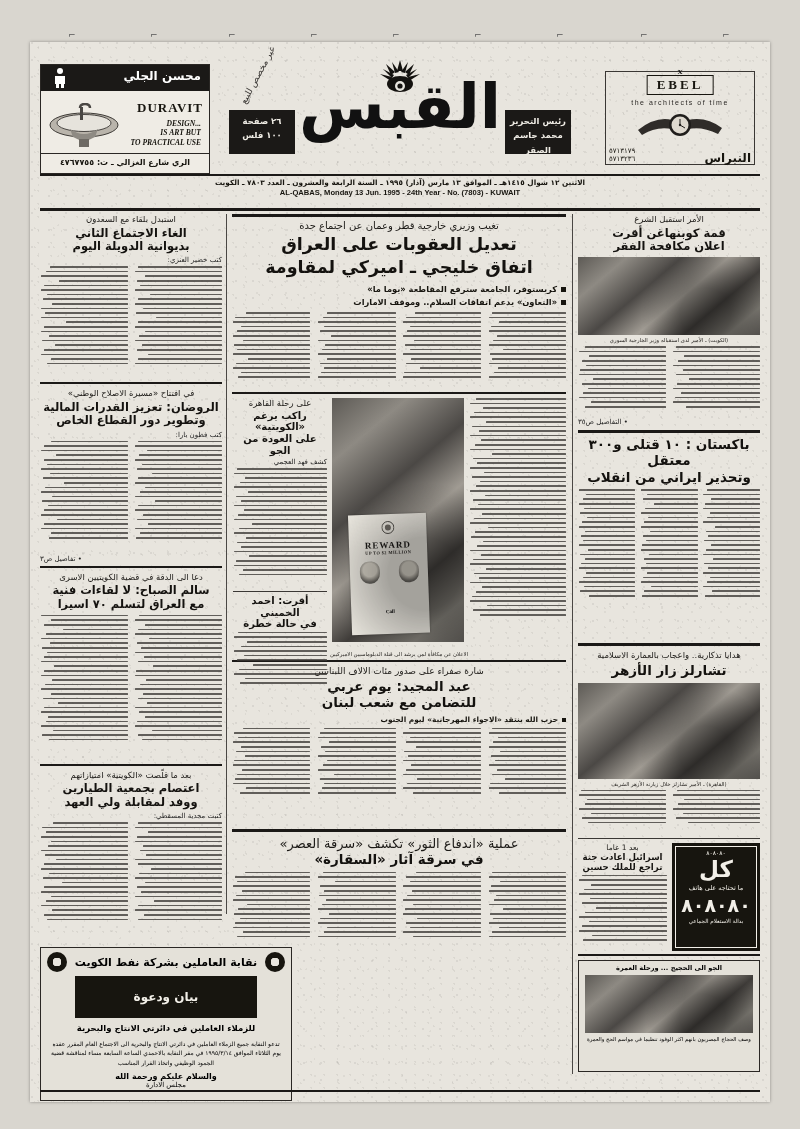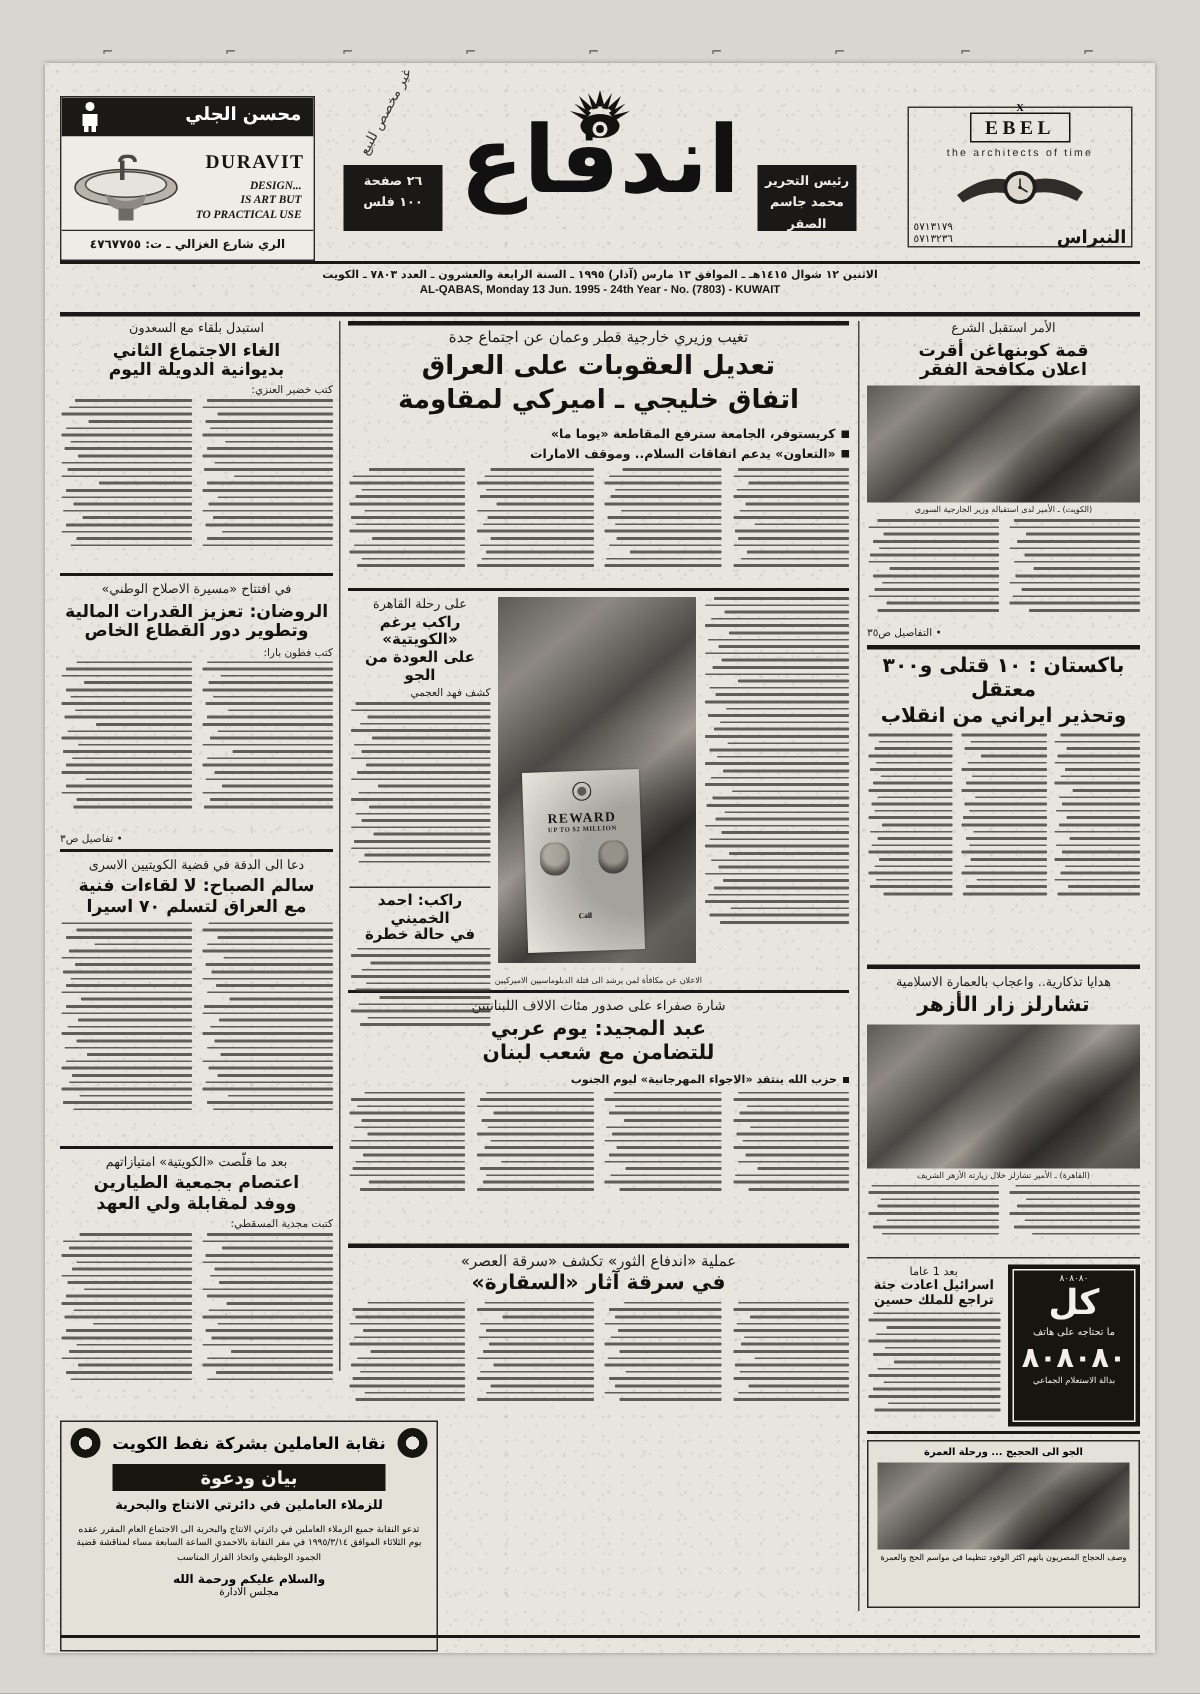--- a/index.html
+++ b/index.html
@@ -230,21 +230,21 @@
               <path d="M42 16 L31 23 L30 19Z"></path>
             <path d="M14 4 L21 14 L17 15Z"></path>
               <path d="M30 4 L27 15 L23 14Z"></path>
             <path d="M5 11 L16 17 L14 20Z"></path>
               <path d="M39 11 L30 20 L28 17Z"></path>
           </g>
           <ellipse cx="22" cy="26" rx="13" ry="8" fill="#14120f"></ellipse>
           <circle cx="22" cy="28" r="5" fill="#e8e5de"></circle>
           <circle cx="22" cy="28" r="2.6" fill="#14120f"></circle>
         </svg>
-        <div class="qabas-word">اندفاع</div>
+        <div class="qabas-word">القبس</div>
         <div class="side-plate l ar">
           <div>٢٦ صفحة</div>
           <div>١٠٠ فلس</div>
         </div>
         <div class="side-plate r ar">
           <div>رئيس التحرير</div>
           <div>محمد جاسم الصقر</div>
         </div>
       </div>
 
@@ -624,21 +624,21 @@
                 <i style="width:99%"></i>
                 <i style="width:83%"></i>
               <i style="width:97%"></i>
                 <i style="width:99%"></i>
                 <i style="width:89%"></i>
                 <i style="width:94%"></i>
             </div>
           </div>
           <div class="rule thin" style="margin-top:3px"></div>
           <div style="margin-top:3px">
-            <div class="hl hl-xs hl-c ar">راكب: احمد الخميني</div>
+            <div class="hl hl-xs hl-c ar">أقرت: احمد الخميني</div>
             <div class="hl hl-xs hl-c ar">في حالة خطرة</div>
             <div class="lines" style="margin-top:2px;height:58px">
               <i style="width:95%"></i>
                 <i style="width:99%"></i>
                 <i style="width:85%"></i>
                 <i style="width:92%"></i>
               <i style="width:99%"></i>
                 <i style="width:88%"></i>
                 <i style="width:96%"></i>
                 <i style="width:79%"></i>
@@ -774,21 +774,21 @@
           <i style="width:96%"></i>
             <i style="width:99%"></i>
             <i style="width:82%"></i>
             <i style="width:90%"></i>
         </div>
       </div>
 
       <div class="rule thick" style="margin-top:5px"></div>
 
       <div style="margin-top:4px">
-        <div class="kicker ar" style="font-size:10px">عملية «اندفاع الثور» تكشف «سرقة العصر»</div>
+        <div class="kicker ar" style="font-size:13px">عملية «اندفاع الثور» تكشف «سرقة العصر»</div>
         <div class="hl hl-mid hl-c ar">في سرقة آثار «السقارة»</div>
         <div class="lines" style="margin-top:4px;column-count:4;column-gap:7px;height:96px">
           <i style="width:94%"></i>
             <i style="width:99%"></i>
             <i style="width:85%"></i>
             <i style="width:96%"></i>
           <i style="width:99%"></i>
             <i style="width:89%"></i>
             <i style="width:92%"></i>
             <i style="width:99%"></i>
@@ -1039,21 +1039,21 @@
         <div class="ar" style="font-size:5.4px;text-align:center;padding:0 6px">وصف الحجاج المصريون بانهم اكثر الوفود تنظيما في مواسم الحج والعمرة</div>
       </div>
     </div>
 
     <div class="section boxed" style="left:10px;top:905px;width:250px;height:152px;background:#e4e1d9">
       <div style="display:flex;align-items:center;gap:5px;padding:4px 6px 0 6px">
         <div class="unionlogo"></div>
         <div class="ar" style="flex:1;font-size:11px;font-weight:bold;text-align:center">نقابة العاملين بشركة نفط الكويت</div>
         <div class="unionlogo"></div>
       </div>
-      <div class="black-bar ar" style="margin:4px 34px;font-size:12px;padding:2px 0;letter-spacing:3px">بيان ودعوة</div>
+      <div class="black-bar ar" style="margin:4px 34px;font-size:12px;padding:14px 0;letter-spacing:3px">بيان ودعوة</div>
       <div class="ar" style="font-size:8.5px;font-weight:bold;text-align:center;margin-top:2px;padding:0 8px;line-height:1.5">للزملاء العاملين في دائرتي الانتاج والبحرية</div>
       <div class="ar" style="font-size:6px;text-align:center;padding:4px 10px 0 10px;line-height:1.6">تدعو النقابة جميع الزملاء العاملين في دائرتي الانتاج والبحرية الى الاجتماع العام المقرر عقده يوم الثلاثاء الموافق ١٩٩٥/٣/١٤ في مقر النقابة بالاحمدي الساعة السابعة مساء لمناقشة قضية الجمود الوظيفي واتخاذ القرار المناسب</div>
       <div class="ar" style="font-size:8px;font-weight:bold;text-align:center;margin-top:4px">والسلام عليكم ورحمة الله</div>
       <div class="ar" style="font-size:7px;text-align:center">مجلس الادارة</div>
     </div>
 
     <div class="rule" style="position:absolute;left:10px;top:1048px;width:720px;"></div>
   </div>
 </div>
 

